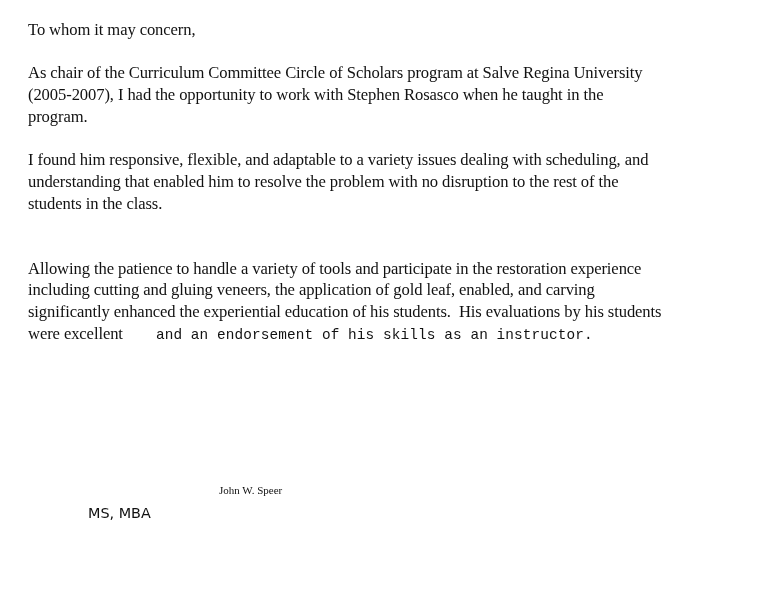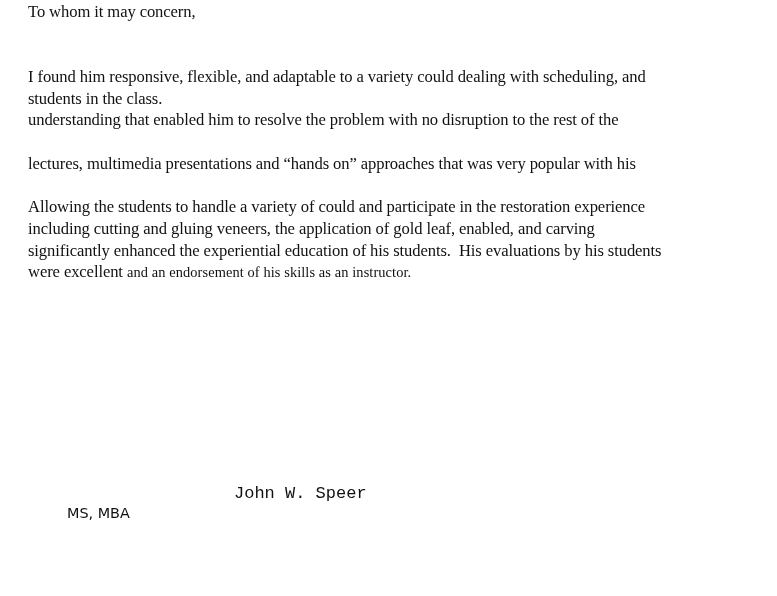--- a/index.html
+++ b/index.html
@@ -10,81 +10,86 @@
     body {
       width: 777px;
       height: 596px;
       position: relative;
       overflow: hidden;
       color: #111111;
     }
     .doc {
       position: absolute;
       left: 28px;
-      top: 1px;
+      top: 19px;
       width: 745px;
       font-family: "Liberation Serif", "DejaVu Serif", serif;
       font-size: 16.6px;
       line-height: 21.7px;
       letter-spacing: -0.1px;
     }
     .line {
       display: block;
       white-space: pre;
       height: 21.7px;
     }
     .gap {
       display: block;
       height: 21.7px;
     }
     .sans {
-      font-family: Liberation Serif, serif;
+      font-family: Liberation Mono, monospace;
       font-size: 14.4px;
       letter-spacing: 0.1px;
+      margin-left: 29px;
     }
     .sig-name {
       position: absolute;
-      left: 234px;
+      left: 219px;
       top: 484px;
-      font-family: Liberation Mono, monospace;
-      font-size: 17px;
+      font-family: Liberation Serif, serif;
+      font-size: 11px;
       white-space: pre;
     }
     .sig-cred {
       position: absolute;
-      left: 67px;
+      left: 88px;
       top: 505px;
       font-family: "DejaVu Sans", "Liberation Sans", sans-serif;
       font-size: 14.4px;
       white-space: pre;
     }
   </style>
 </head>
 <body>
 
 <div class="doc">
   <span class="line">To whom it may concern,</span>
   <span class="gap"></span>
 
-  <span class="gap"></span>
-
   <div>
-    <span class="line">I found him responsive, flexible, and adaptable to a variety could dealing with scheduling, and</span>
-    <span class="line">students in the class.</span>
-    <span class="line">understanding that enabled him to resolve the problem with no disruption to the rest of the</span>
+    <span class="line">As chair of the Curriculum Committee Circle of Scholars program at Salve Regina University</span>
+    <span class="line">(2005-2007), I had the opportunity to work with Stephen Rosasco when he taught in the</span>
+    <span class="line">program.</span>
   </div>
   <span class="gap"></span>
 
   <div>
-    <span class="line">lectures, multimedia presentations and “hands on” approaches that was very popular with his</span>
+    <span class="line">I found him responsive, flexible, and adaptable to a variety issues dealing with scheduling, and</span>
+    <span class="line">understanding that enabled him to resolve the problem with no disruption to the rest of the</span>
+    <span class="line">students in the class.</span>
   </div>
   <span class="gap"></span>
 
   <div>
-    <span class="line">Allowing the students to handle a variety of could and participate in the restoration experience</span>
+  </div>
+  <span class="gap"></span>
+
+  <div>
+    <span class="line">Allowing the patience to handle a variety of tools and participate in the restoration experience</span>
     <span class="line">including cutting and gluing veneers, the application of gold leaf, enabled, and carving</span>
     <span class="line">significantly enhanced the experiential education of his students.  His evaluations by his students</span>
     <span class="line"><span>were excellent </span><span class="sans">and an endorsement of his skills as an instructor.</span></span>
   </div>
 </div>
 
 <div class="sig-name">John W. Speer</div>
 <div class="sig-cred">MS, MBA</div>
 
 </body></html>

